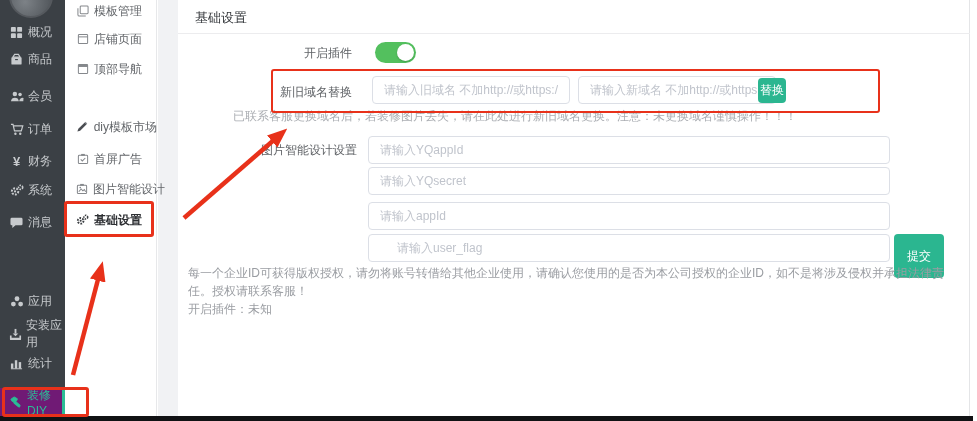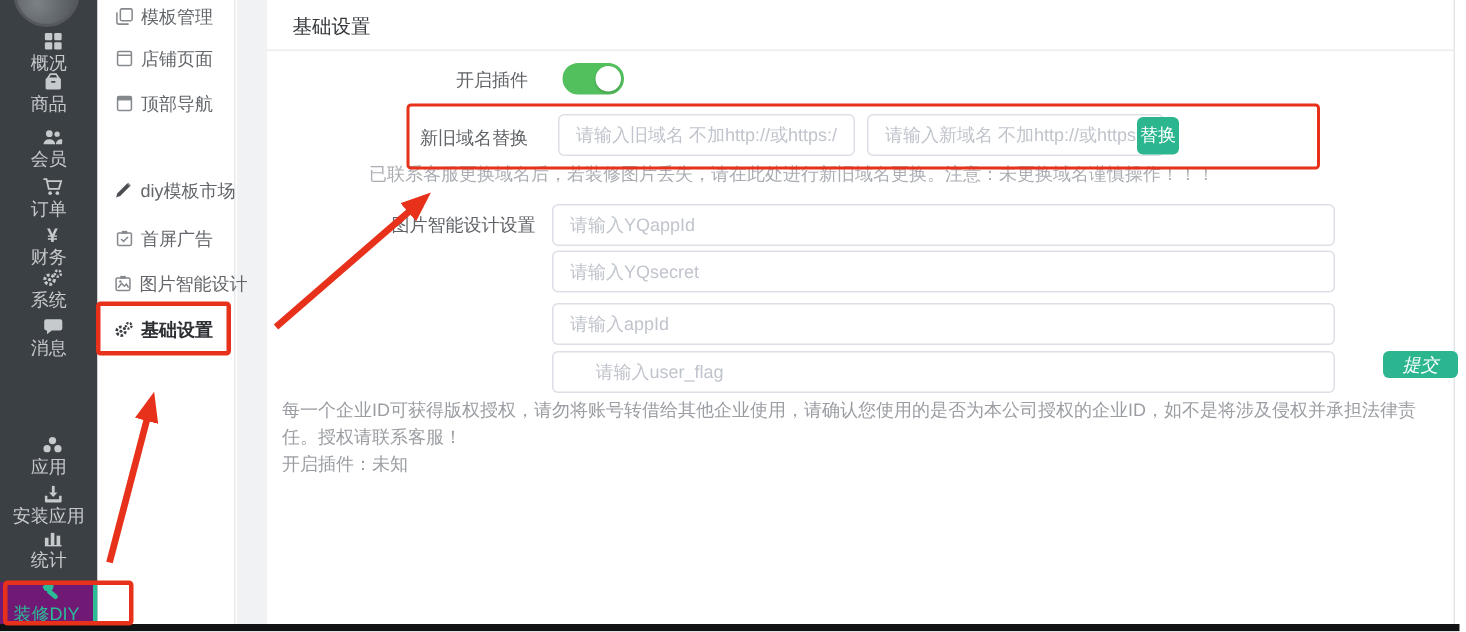--- a/index.html
+++ b/index.html
@@ -5,21 +5,21 @@
   * { margin:0; padding:0; box-sizing:border-box; }
   html,body { font-family:"Liberation Sans","DejaVu Sans",sans-serif; background:#ffffff; }
   #app { position:relative; width:977px; height:421px; overflow:hidden; background:#ffffff; }
 
   
   .sidebar { position:absolute; left:0; top:0; width:65px; height:417px; background:#3b4045; z-index:2; }
   .avatar { position:absolute; left:9px; top:-26px; width:44px; height:44px; border-radius:50%;
             background:radial-gradient(circle at 35% 65%, #7d8287 0%, #5c6166 55%, #43484d 100%);
             border:2px solid #55595e; }
   .side-item { position:absolute; left:0; width:65px; height:22px; display:flex; align-items:center;
-               color:#c7cacd; font-size:12px; cursor:pointer;flex-direction:column; }
+               color:#c7cacd; font-size:12px; cursor:pointer; }
   .side-item .ic { width:15px; margin-left:9px; margin-right:4px; display:flex; justify-content:center; }
   .side-item.active { background:#701a75; color:#2bbd96; height:29px; border-right:3px solid #2bbd96; }
   .side-item.active svg { stroke:#2bbd96; fill:#2bbd96; }
   .yen { font-size:13px; font-weight:bold; color:#c7cacd; line-height:1; }
 
   
   .submenu { position:absolute; left:65px; top:0; width:92px; height:417px; background:#ffffff;
              border-right:1px solid #e7e8ea; z-index:2;padding-left:15px; }
   .sub-item { position:absolute; left:0; width:92px; height:18px; display:flex; align-items:center;
               color:#63666a; font-size:12px; cursor:pointer; white-space:nowrap; }
@@ -43,21 +43,21 @@
                   background:#ffffff; box-shadow:0 1px 2px rgba(0,0,0,.2); }
 
   .txt-input { position:absolute; height:28px; border:1px solid #dcdfe6; border-radius:4px;
                font-size:12px; color:#333; padding:0 11px; outline:none; background:#fff;
                font-family:"Liberation Sans","DejaVu Sans",sans-serif; }
   .txt-input::placeholder { color:#c0c4cc; }
 
   .btn { position:absolute; border:none; border-radius:4px; background:#2bb690; color:#ffffff;
          font-size:12px; cursor:pointer; font-family:"Liberation Sans","DejaVu Sans",sans-serif; }
 
-  .hint-text { position:absolute; left:55px; top:108px; font-size:12px; color:#aaadb2; white-space:nowrap;margin-left:13px; }
+  .hint-text { position:absolute; left:55px; top:108px; font-size:12px; color:#aaadb2; white-space:nowrap; }
   .notice { position:absolute; left:10px; top:264px; width:772px; font-size:12px; color:#9a9da2; line-height:18px; }
 
   
   .anno-box { position:absolute; border:3px solid #e8311a; border-radius:3px; z-index:10; pointer-events:none; }
   #anno-domain { left:271px; top:69px; width:609px; height:44px; border-width:2px; }
   #anno-submenu { left:64px; top:201px; width:90px; height:36px; }
   #anno-diy { left:2px; top:387px; width:87px; height:30px; }
   #anno-arrows { position:absolute; left:0; top:0; width:977px; height:421px; z-index:11; pointer-events:none; }
 
   .bottom-bar { position:absolute; left:0; top:416px; width:973px; height:5px; background:#111214; z-index:3; }
@@ -301,21 +301,21 @@
     <input class="txt-input" style="left: 194px; top: 76px; width: 198px;" type="text" placeholder="请输入旧域名 不加http://或https://">
     <input class="txt-input" style="left: 400px; top: 76px; width: 198px;" type="text" placeholder="请输入新域名 不加http://或https://">
     <button class="btn" style="left:580px; top:78px; width:28px; height:25px;">替换</button>
     <div class="hint-text">已联系客服更换域名后，若装修图片丢失，请在此处进行新旧域名更换。注意：未更换域名谨慎操作！！！</div>
 
     <label class="form-label" style="right:612px; top:142px;">图片智能设计设置</label>
     <input class="txt-input" style="left: 190px; top: 136px; width: 522px;" type="text" placeholder="请输入YQappId">
     <input class="txt-input" style="left: 190px; top: 167px; width: 522px;" type="text" placeholder="请输入YQsecret">
     <input class="txt-input" style="left: 190px; top: 202px; width: 522px;" type="text" placeholder="请输入appId">
     <input class="txt-input" style="left: 190px; top: 234px; width: 522px; padding-left: 28px;" type="text" placeholder="请输入user_flag">
-    <button class="btn" style="left:744px; top:234px; width:50px; height:18px;font-style:italic;">提交</button>
+    <button class="btn" style="left:716px; top:234px; width:50px; height:44px;">提交</button>
 
     <div class="notice">
       <div>每一个企业ID可获得版权授权，请勿将账号转借给其他企业使用，请确认您使用的是否为本公司授权的企业ID，如不是将涉及侵权并承担法律责任。授权请联系客服！</div>
       <div>开启插件：未知</div>
     </div>
   </main>
 
   <div class="anno-box" id="anno-domain"></div>
   <div class="anno-box" id="anno-submenu"></div>
   <div class="anno-box" id="anno-diy"></div>

